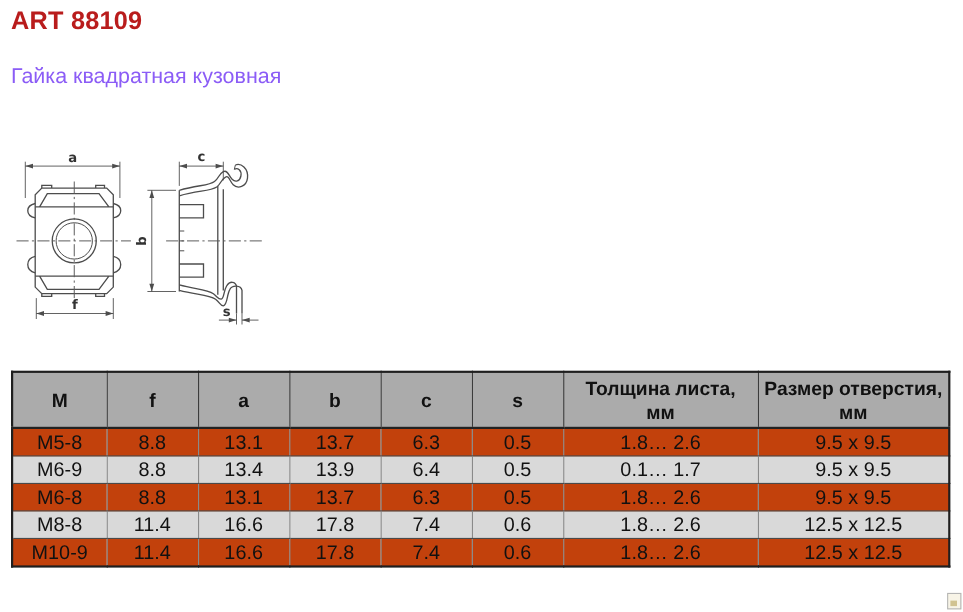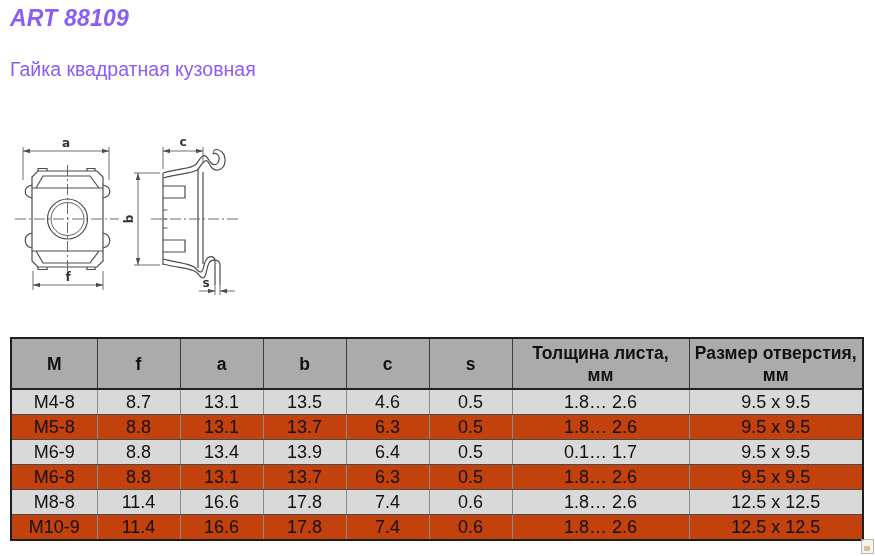--- a/index.html
+++ b/index.html
@@ -3,23 +3,22 @@
 <meta charset="utf-8">
 <style>
   html,body{margin:0;padding:0;}
   body{
     width:875px;height:556px;position:relative;overflow:hidden;
     background:#ffffff;color:#111;
     font-family:"Liberation Sans",sans-serif;
   }
   .page-title{
     position:absolute;left:10px;top:5px;
-    font-size:23px;font-weight:700;color:#8b5cf6;
+    font-size:23px;font-weight:700;color:#b91c1c;
     letter-spacing:.2px;
-    font-style:italic;
   }
   .subtitle{
     position:absolute;left:10px;top:55px;
     font-size:19.5px;line-height:28px;color:#8b5cf6;
   }
   .drawing{position:absolute;left:0;top:118px;width:340px;height:200px;}
   .drawing svg{display:block;}
   .dim-label{font-family:"DejaVu Sans",sans-serif;font-size:12px;font-weight:700;fill:#333;}
 
   table.spec{
@@ -177,30 +176,20 @@
         <div>Толщина листа,</div>
         <div>мм</div>
       </th>
       <th>
         <div>Размер отверстия,</div>
         <div>мм</div>
       </th>
     </tr>
   </thead>
   <tbody>
-    <tr class="alt">
-      <td>M4-8</td>
-      <td>8.7</td>
-      <td>13.1</td>
-      <td>13.5</td>
-      <td>4.6</td>
-      <td>0.5</td>
-      <td>1.8… 2.6</td>
-      <td>9.5 x 9.5</td>
-    </tr>
     <tr>
       <td>M5-8</td>
       <td>8.8</td>
       <td>13.1</td>
       <td>13.7</td>
       <td>6.3</td>
       <td>0.5</td>
       <td>1.8… 2.6</td>
       <td>9.5 x 9.5</td>
     </tr>

